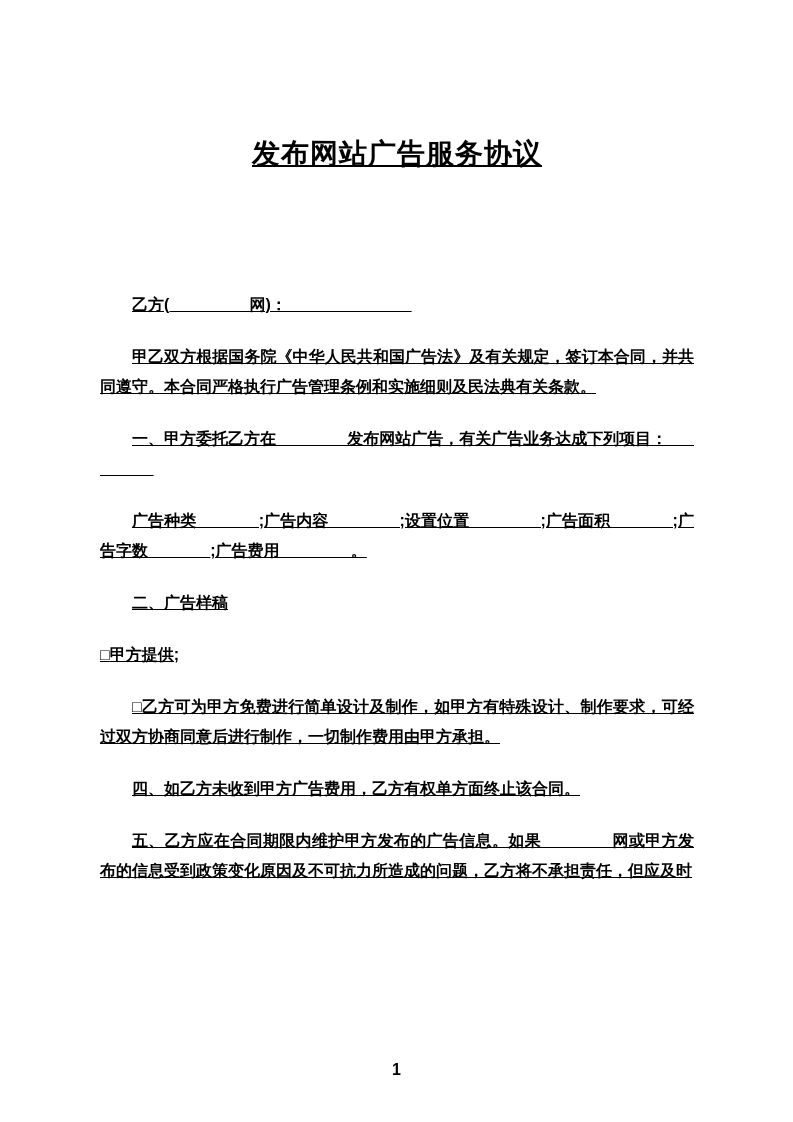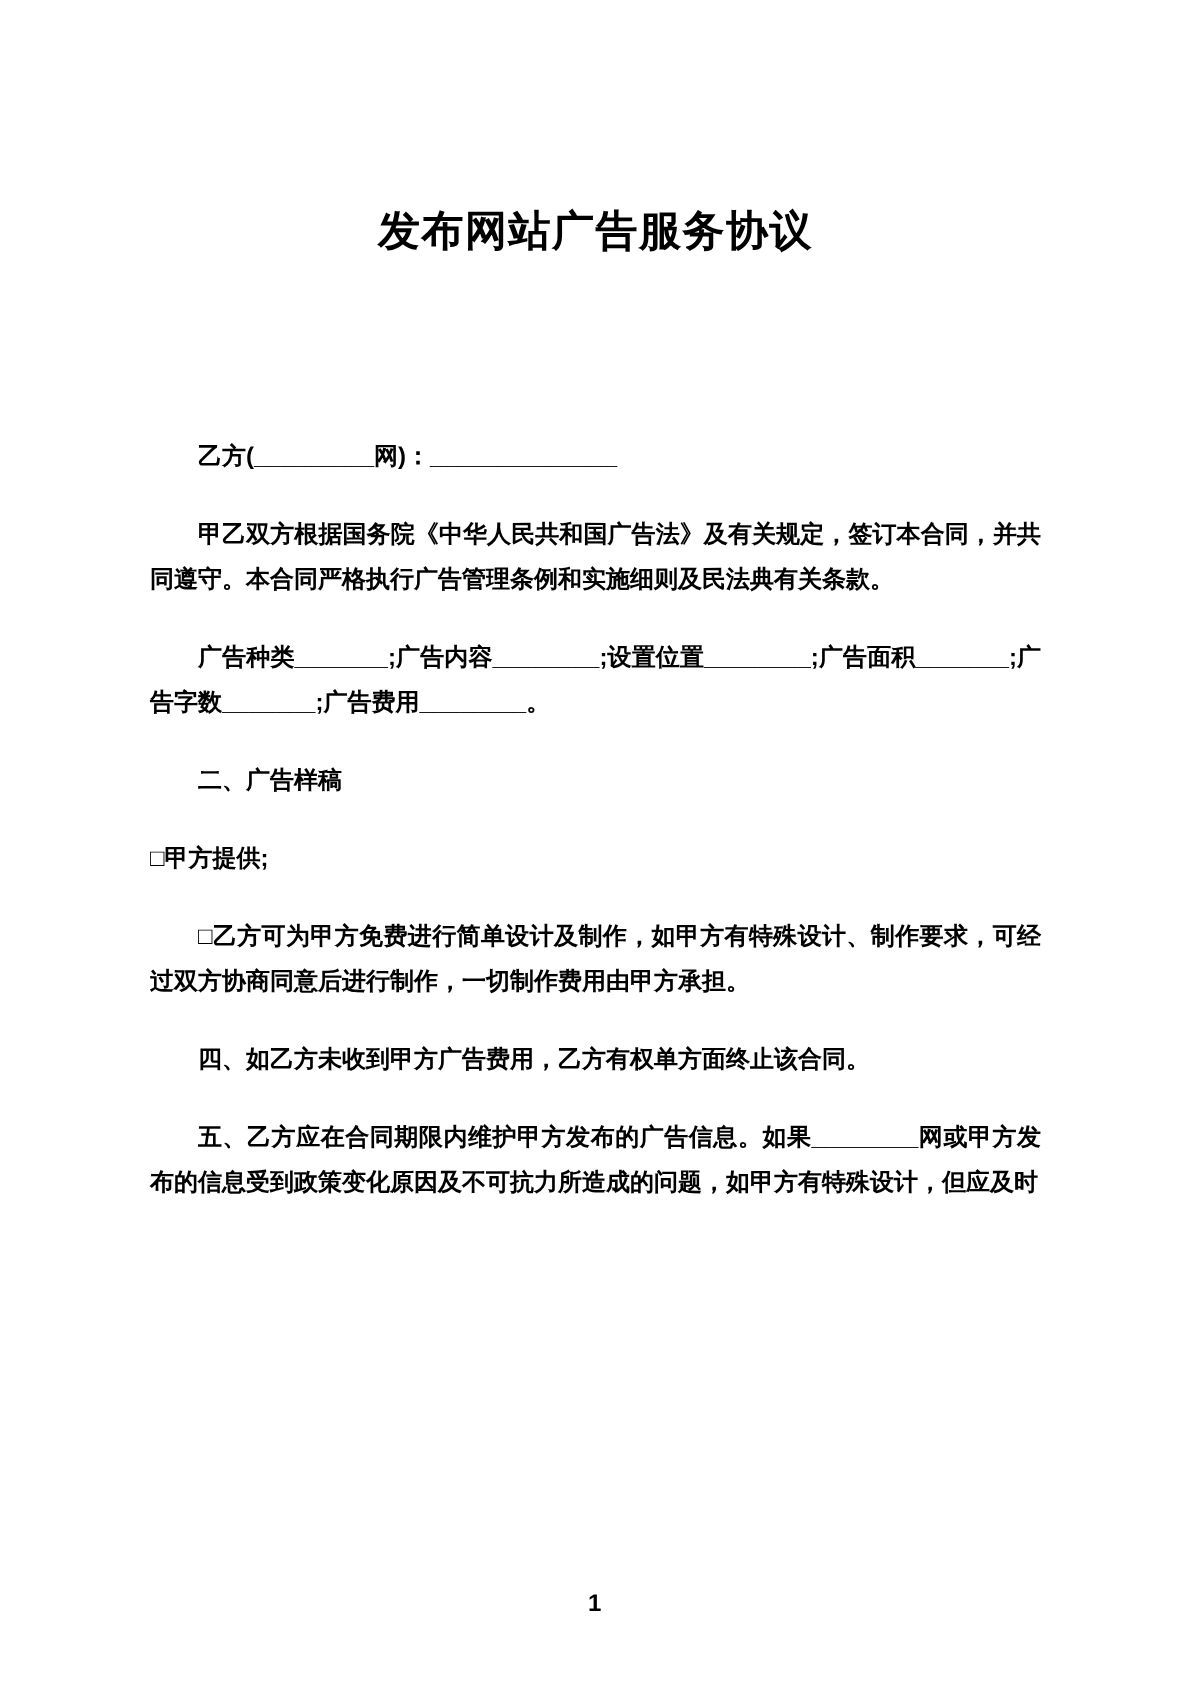--- a/index.html
+++ b/index.html
@@ -13,20 +13,21 @@
     height: 1122px;
     background: #ffffff;
     color: #000000;
     font-family: "Liberation Sans", "DejaVu Sans", sans-serif;
     font-weight: 700;
     overflow: hidden;
     box-sizing: border-box;
   }
   .content {
     padding: 136px 99px 0 100px;
+    text-decoration: underline;
   }
   .doc-title {
     font-size: 28px;
     line-height: 36px;
     font-weight: 700;
     text-align: center;
     margin: 0 0 118px 0;
     letter-spacing: 1px;
   }
   .para {
@@ -59,30 +60,31 @@
 <div class="page">
   <div class="content">
 
     <h1 class="doc-title">发布网站广告服务协议</h1>
 
 
     <p class="para">乙方(_________网)：______________</p>
 
     <p class="para">甲乙双方根据国务院《中华人民共和国广告法》及有关规定，签订本合同，并共同遵守。本合同严格执行广告管理条例和实施细则及民法典有关条款。</p>
 
+    <p class="para">一、甲方委托乙方在________发布网站广告，有关广告业务达成下列项目：_________</p>
 
     <p class="para">广告种类_______;广告内容________;设置位置________;广告面积_______;广告字数_______;广告费用________。</p>
 
     <p class="para">二、广告样稿</p>
 
     <p class="para no-indent"><span class="checkbox">□</span><span>甲方提供;</span></p>
 
     <p class="para"><span class="checkbox">□</span><span>乙方可为甲方免费进行简单设计及制作，如甲方有特殊设计、制作要求，可经过双方协商同意后进行制作，一切制作费用由甲方承担。</span></p>
 
 
     <p class="para">四、如乙方未收到甲方广告费用，乙方有权单方面终止该合同。</p>
 
-    <p class="para">五、乙方应在合同期限内维护甲方发布的广告信息。如果________网或甲方发布的信息受到政策变化原因及不可抗力所造成的问题，如甲方有特殊设计，但应及时</p>
+    <p class="para">五、乙方应在合同期限内维护甲方发布的广告信息。如果________网或甲方发布的信息受到政策变化原因及不可抗力所造成的问题，乙方将不承担责任，但应及时</p>
 
   </div>
 
   <div class="page-number">1</div>
 </div>
 
 </body></html>

